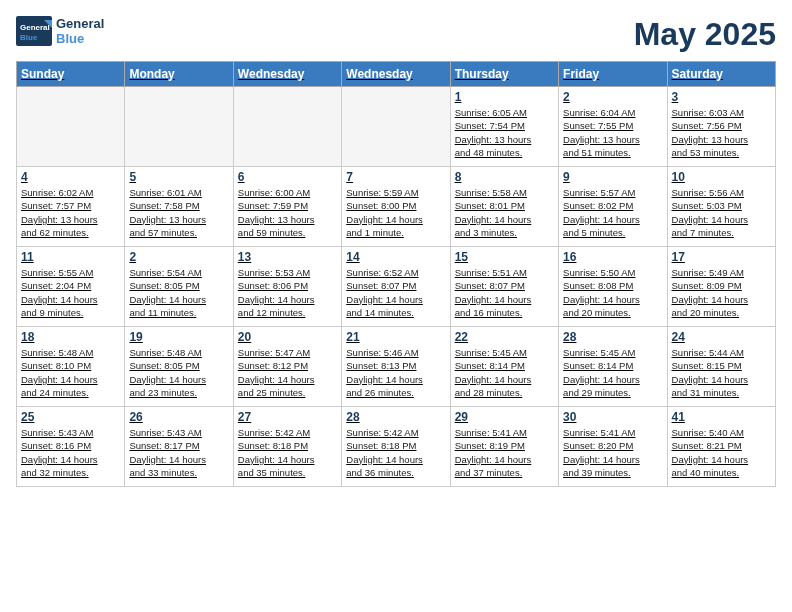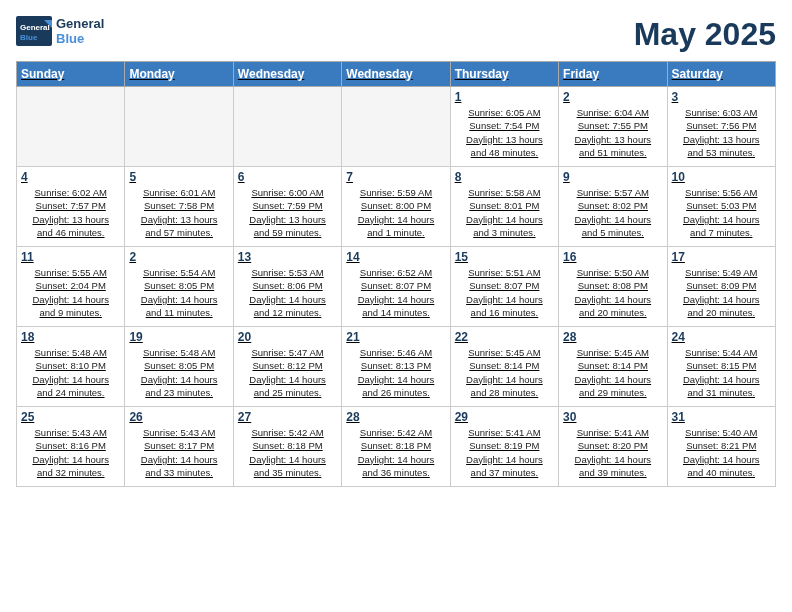--- a/index.html
+++ b/index.html
@@ -66,21 +66,20 @@
     }
     .day-num {
       font-size: 12px;
       font-weight: bold;
       color: #1a3a5c;
       display: block;
       margin-bottom: 2px;
     }
     .day-info {
       line-height: 1.4;
-      text-align: center;
     }
   </style>
 </head>
 <body>
 
 <div class="header">
   <div class="logo">
     <svg class="logo-icon" viewBox="0 0 36 30">
       <rect width="36" height="30" fill="#1a3a5c" rx="2"></rect>
       <text x="4" y="14" font-size="8" fill="white" font-weight="bold" font-family="Arial">General</text>
@@ -143,21 +142,21 @@
           </div>
         </td>
       </tr>
       <tr>
         <td>
           <span class="day-num">4</span>
           <div class="day-info">
             <div>Sunrise: 6:02 AM</div>
             <div>Sunset: 7:57 PM</div>
             <div>Daylight: 13 hours</div>
-            <div>and 46 minutes.</div>
+            <div>and 62 minutes.</div>
           </div>
         </td>
         <td>
           <span class="day-num">5</span>
           <div class="day-info">
             <div>Sunrise: 6:01 AM</div>
             <div>Sunset: 7:58 PM</div>
             <div>Daylight: 13 hours</div>
             <div>and 57 minutes.</div>
           </div>
@@ -387,21 +386,21 @@
         <td>
           <span class="day-num">30</span>
           <div class="day-info">
             <div>Sunrise: 5:41 AM</div>
             <div>Sunset: 8:20 PM</div>
             <div>Daylight: 14 hours</div>
             <div>and 39 minutes.</div>
           </div>
         </td>
         <td>
-          <span class="day-num">31</span>
+          <span class="day-num">41</span>
           <div class="day-info">
             <div>Sunrise: 5:40 AM</div>
             <div>Sunset: 8:21 PM</div>
             <div>Daylight: 14 hours</div>
             <div>and 40 minutes.</div>
           </div>
         </td>
       </tr>
     </tbody>
 </table>

